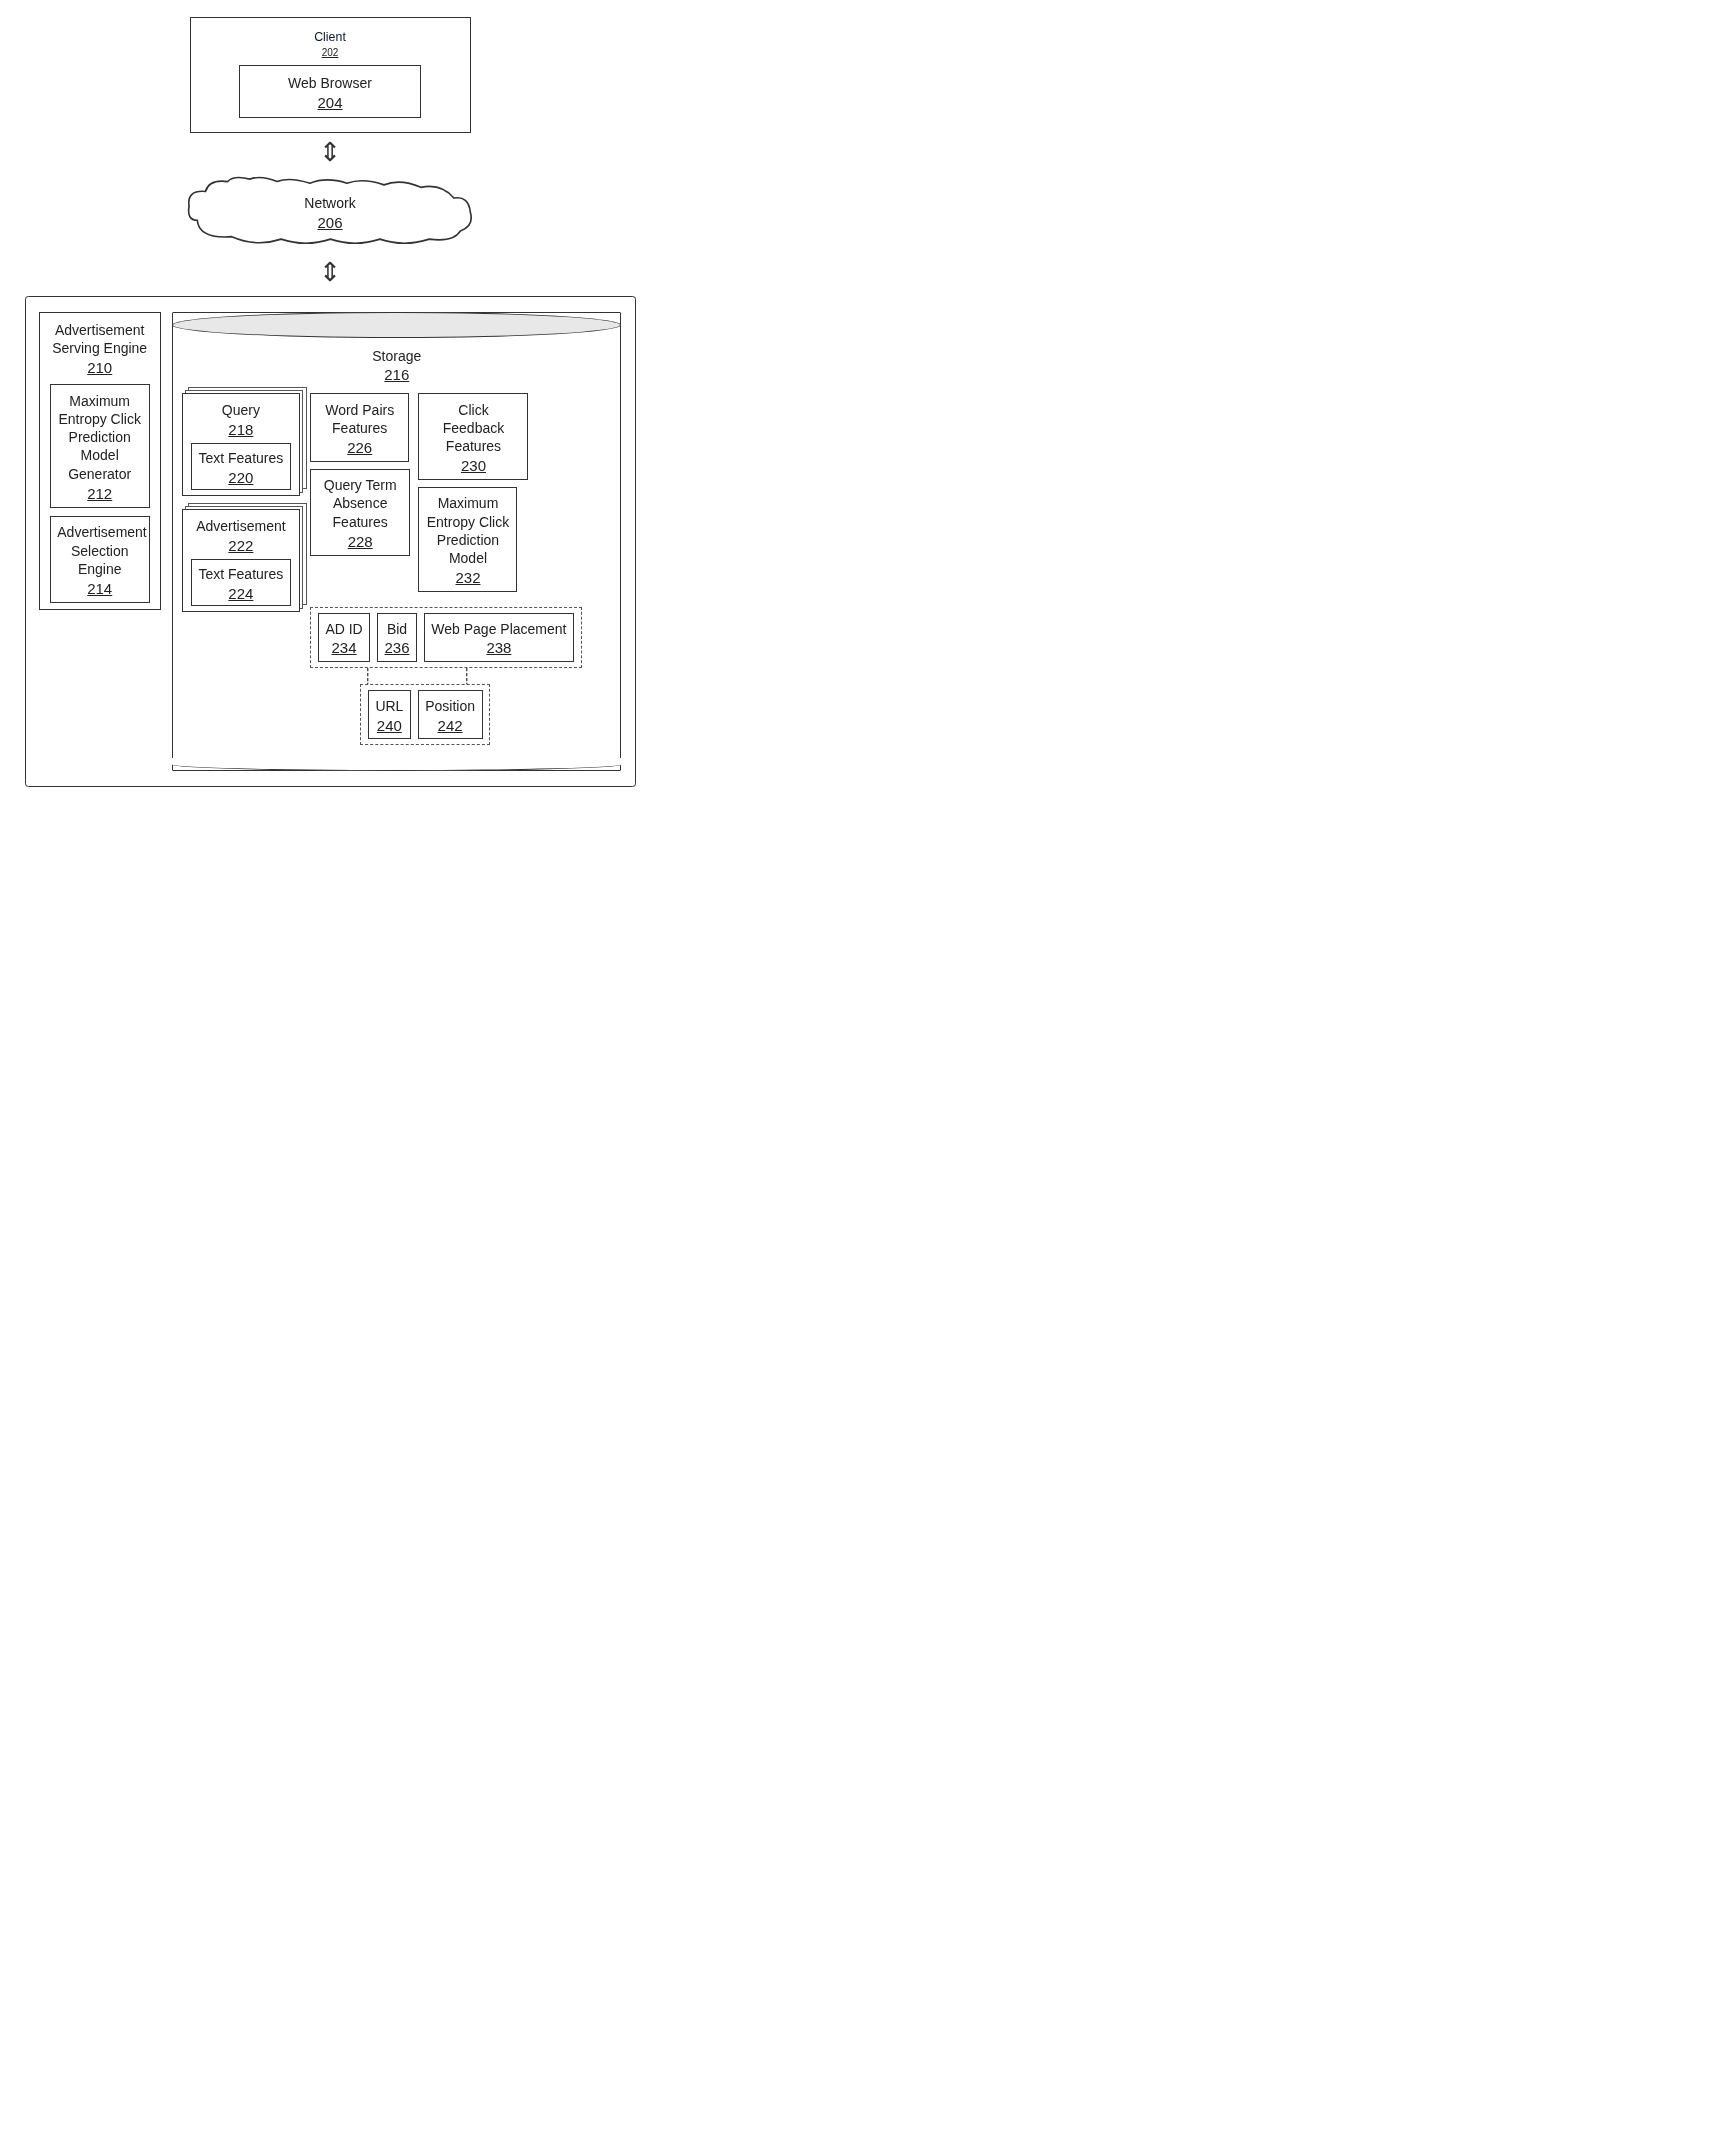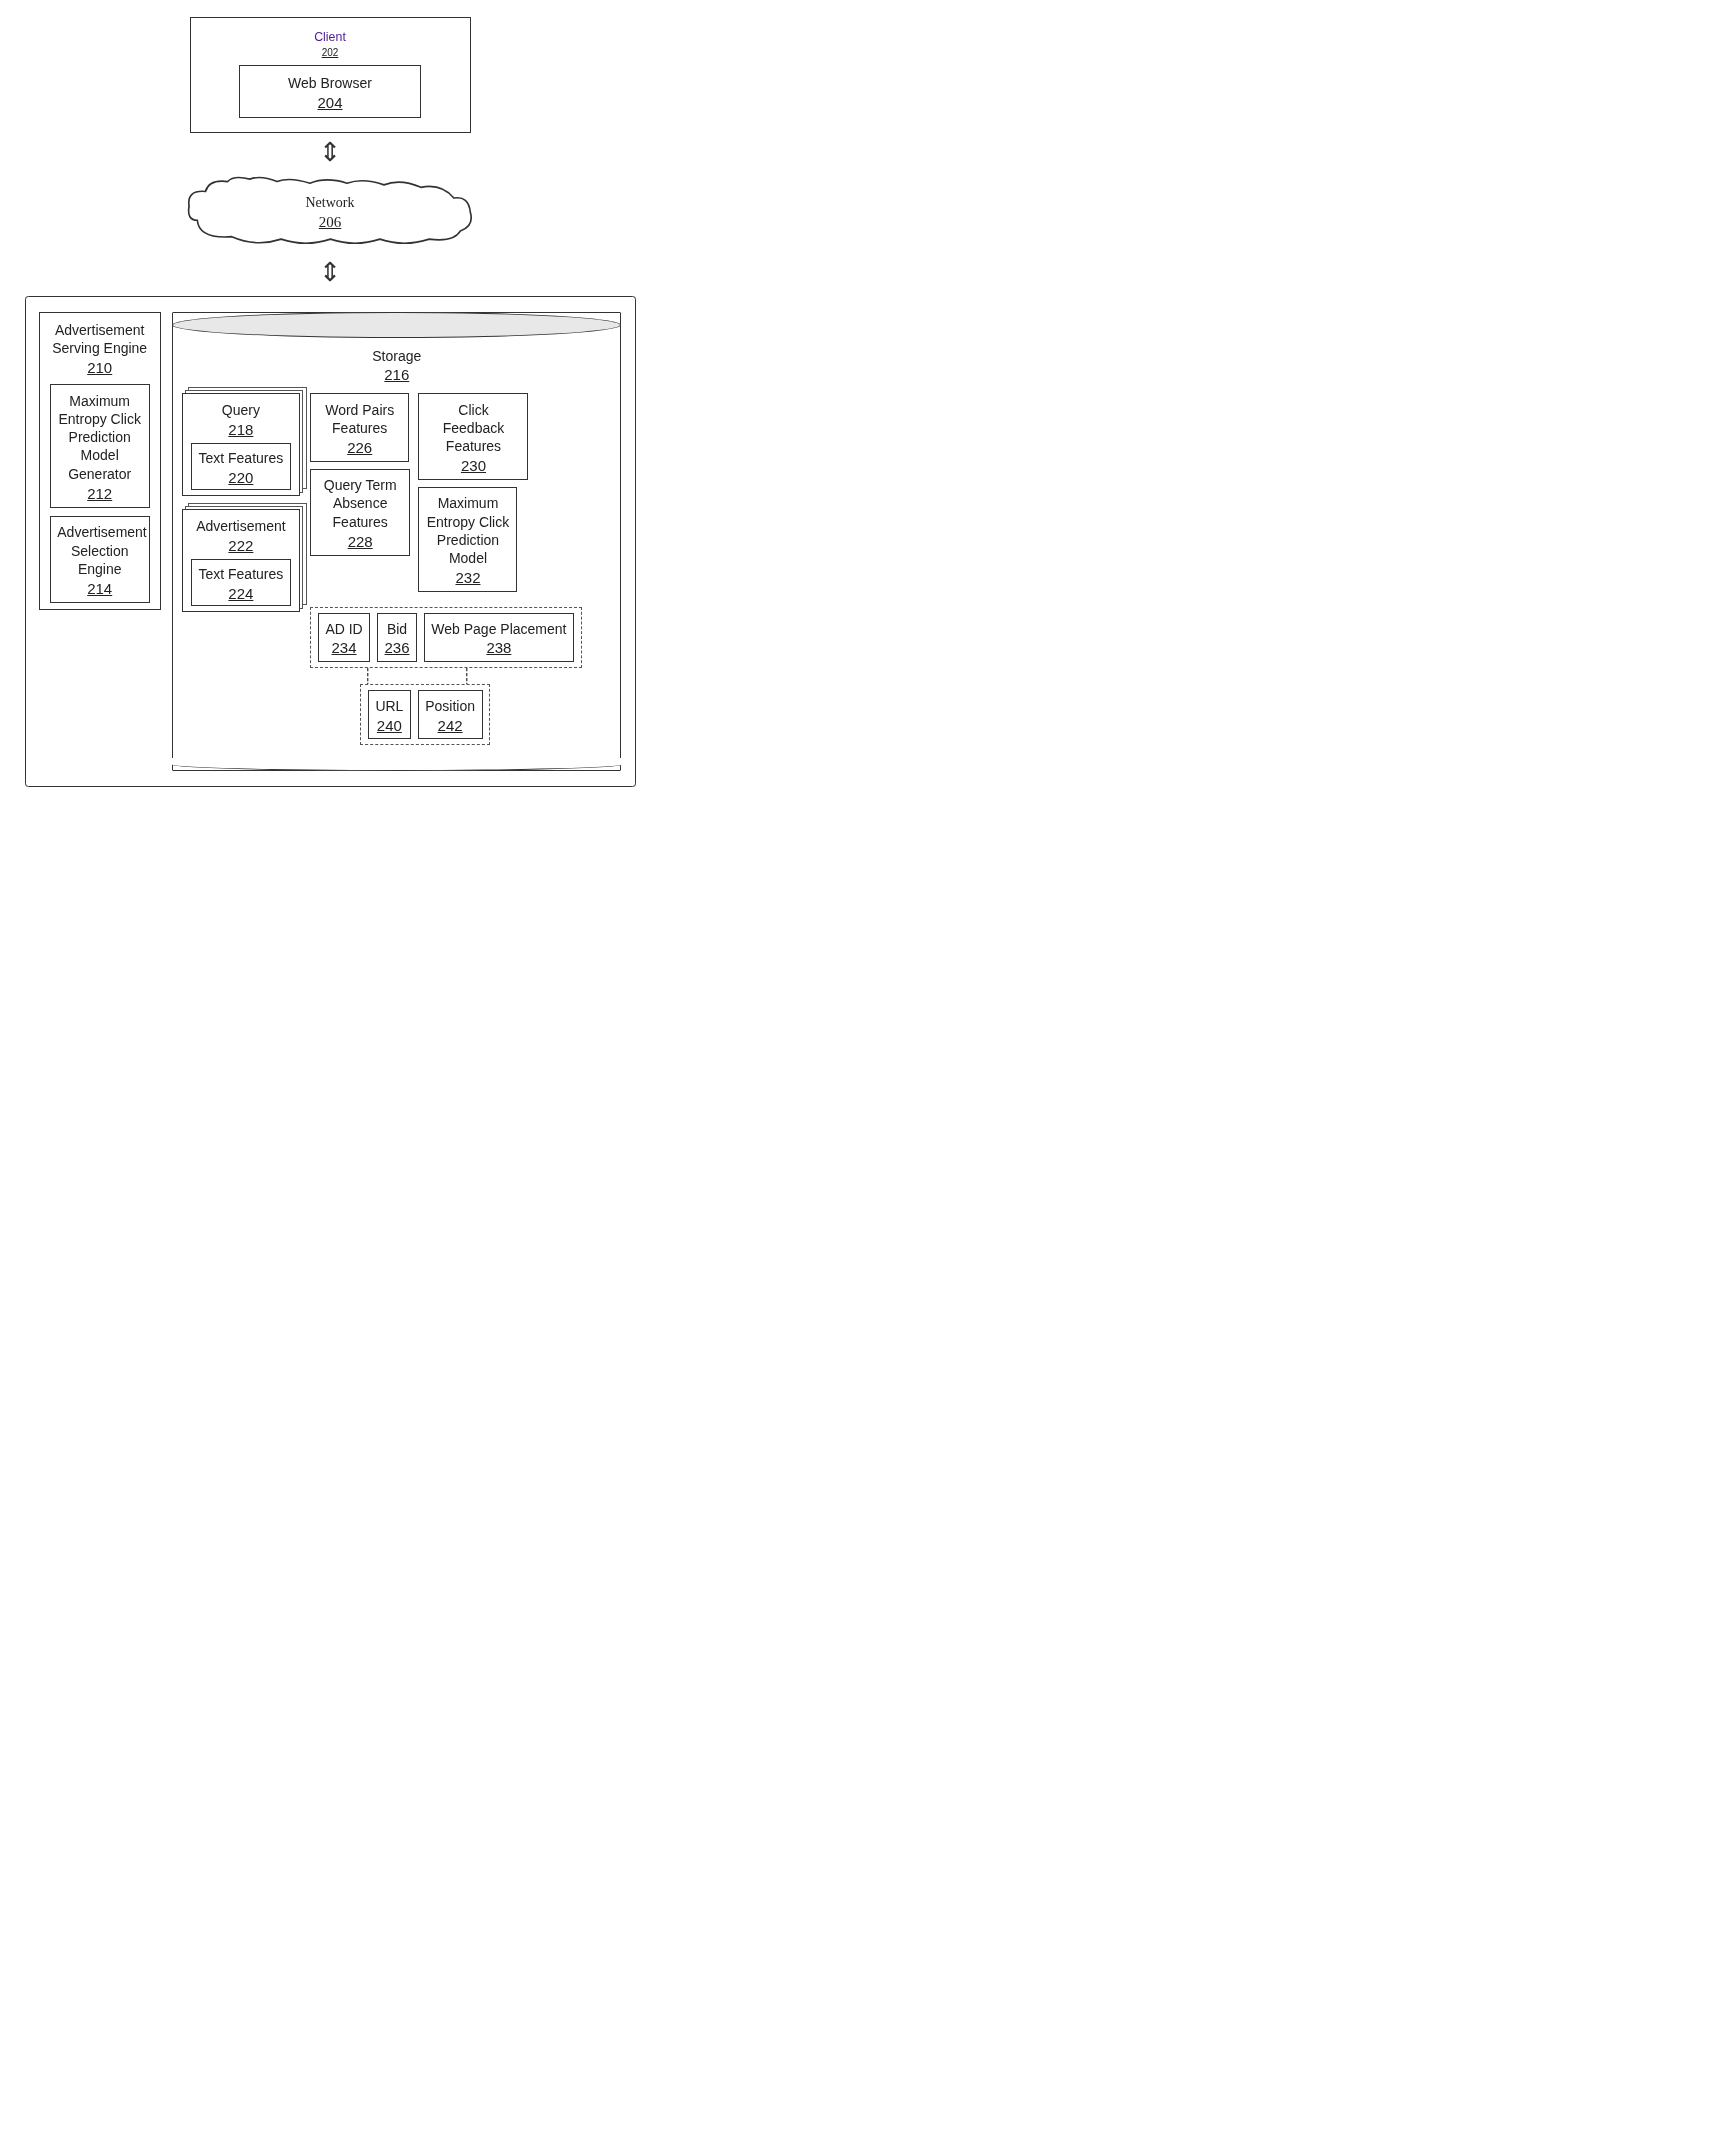--- a/index.html
+++ b/index.html
@@ -55,21 +55,20 @@
 
     
     .network-cloud {
       position: relative;
       width: 297px;
       height: 74px;
       display: flex;
       align-items: center;
       justify-content: center;
       margin: 3.3px 0;
-      font-family: Liberation Serif, serif;
     }
 
     .cloud-svg {
       position: absolute;
       top: 0; left: 0;
       width: 100%;
       height: 100%;
     }
 
     .network-label {
@@ -193,21 +192,21 @@
     .ref-num {
       text-decoration: underline;
       font-size: 15px;
       color: #222;
       display: block;
       margin-top: 1.7px;
     }
 
     .title-text {
       font-size: 12.4px;
-      color: #4c1d95;
+      color: #0f172a;
       line-height: 1.3;
     }
 
     .title-ref {
       text-decoration: underline;
       font-size: 10px;
       color: #222;
       display: block;
       margin-top: 1.7px;
     }

